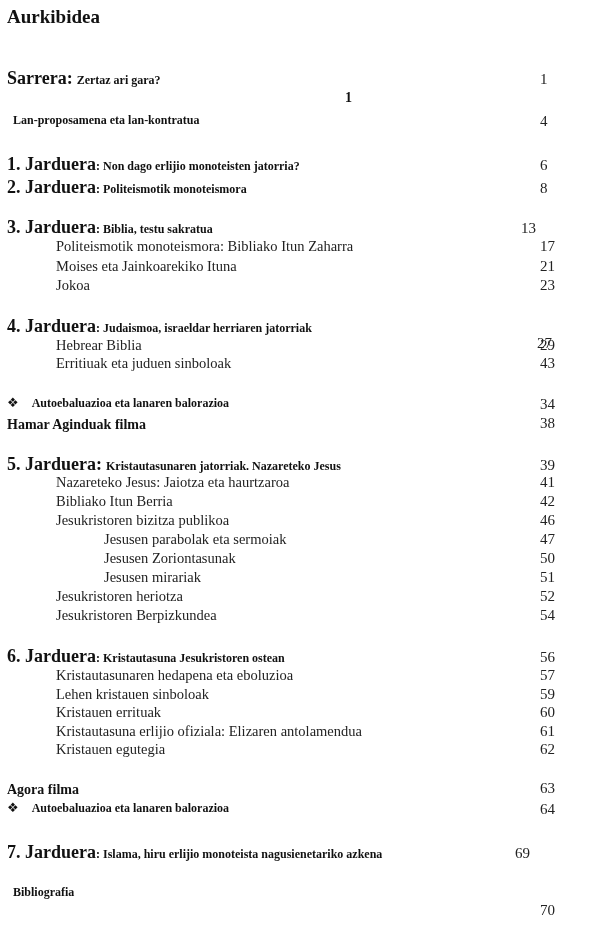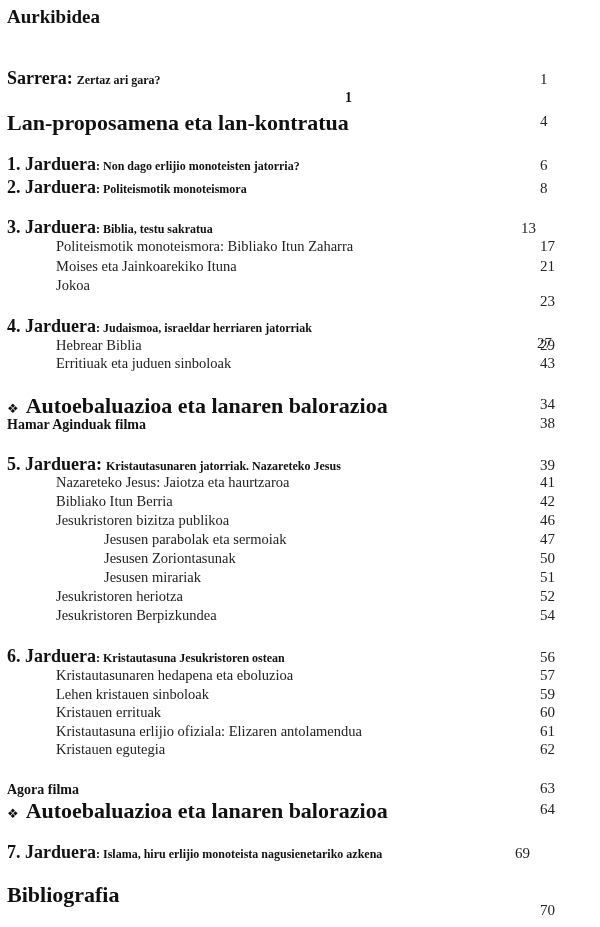--- a/index.html
+++ b/index.html
@@ -3,21 +3,21 @@
   <meta charset="utf-8">
   <style>
     html, body { margin: 0; padding: 0; background: #ffffff; }
     body {
       width: 600px; height: 927px; position: relative; overflow: hidden;
       font-family: "Liberation Serif", serif; color: #111111;
     }
     .row { position: absolute; left: 0; width: 600px; white-space: nowrap; }
     .pg { position: absolute; font-size: 15px; font-weight: normal; color: #222; }
     .title { left: 7px; font-size: 19px; font-weight: bold; }
-    .big { font-size: 22px; font-weight: bold; }
+    .big { font-size: 12px; font-weight: bold; margin-left: 6px; }
     .lbl { font-size: 18px; font-weight: bold; }
     .sub { font-size: 12px; font-weight: bold; }
     .l1 { font-size: 14.5px; font-weight: normal; color: #222; }
     .diamond { font-size: 13px; margin-right: 7px; }
     .small-bold { font-size: 14px; font-weight: bold; }
   </style>
 </head>
 <body>
 
 <div class="row title" style="top:6px;">Aurkibidea</div>
@@ -50,21 +50,21 @@
 <div class="row l1" style="top:238px;left:56px;">
   <span>Politeismotik monoteismora: Bibliako Itun Zaharra</span>
   <span class="pg" style="left:484px;top:0;">17</span>
 </div>
 <div class="row l1" style="top:258px;left:56px;">
   <span>Moises eta Jainkoarekiko Ituna</span>
   <span class="pg" style="left:484px;top:0;">21</span>
 </div>
 <div class="row l1" style="top:277px;left:56px;">
   <span>Jokoa</span>
-  <span class="pg" style="left:484px;top:0;margin-top:16px;">23</span>
+  <span class="pg" style="left:484px;top:0;">23</span>
 </div>
 
 <div class="row" style="top:316px;left:7px;">
   <span class="lbl">4. Jarduera</span><span class="sub">: Judaismoa, israeldar herriaren jatorriak</span>
   <span class="pg" style="left:530px;top:3px;margin-top:16px;">27</span>
 </div>
 <div class="row l1" style="top:337px;left:56px;">
   <span>Hebrear Biblia</span>
   <span class="pg" style="left:484px;top:0;">29</span>
 </div>

